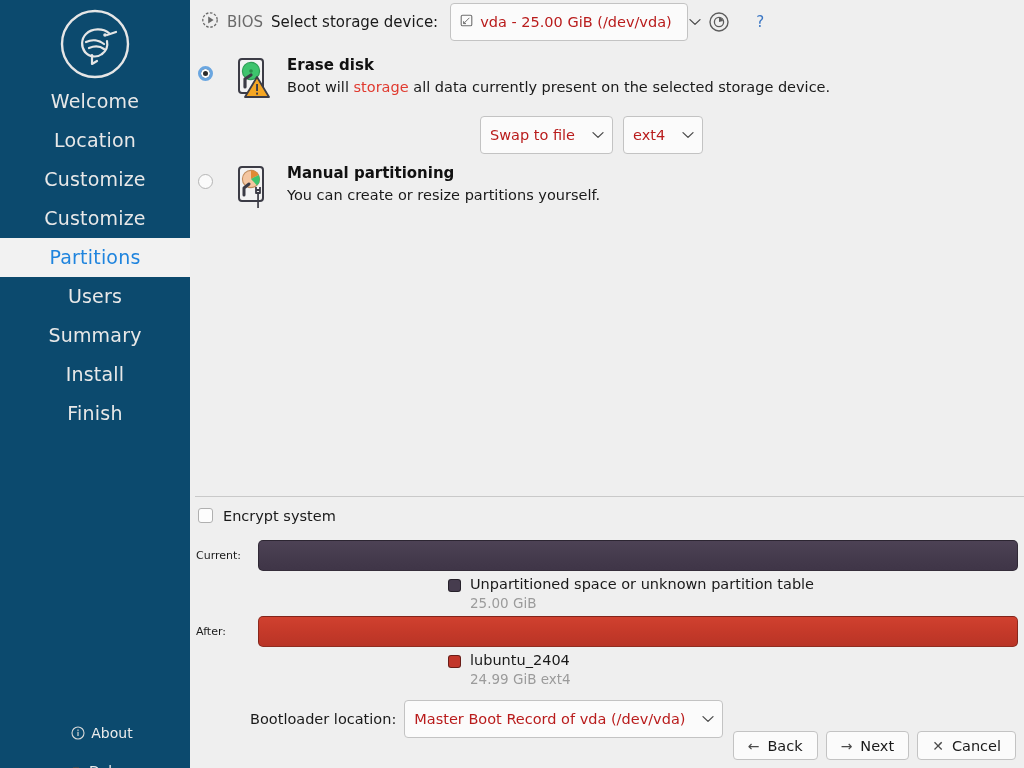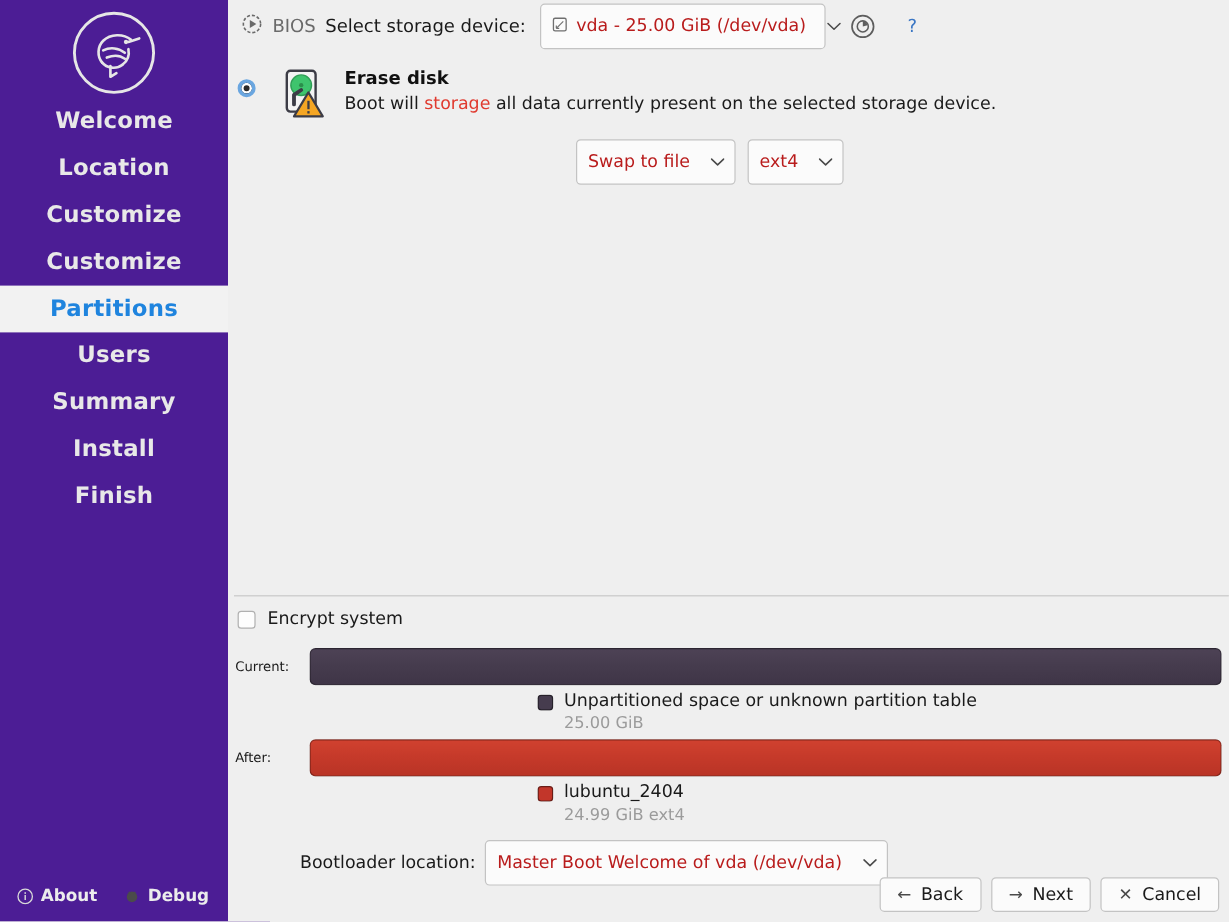--- a/index.html
+++ b/index.html
@@ -10,22 +10,21 @@
     font-family: "DejaVu Sans", "Liberation Sans", sans-serif;
     background: #efefef;
     color: #1a1a1a;
   }
   #app { position: relative; width: 1024px; height: 768px; }
 
   
   #sidebar {
     position: absolute; left: 0; top: 0;
     width: 225px; height: 768px;
-    background: #4c1d95;
-    font-weight: bold;
+    background: #0c4a6e;
   }
   #logo-wrap {
     position: absolute; left: 0; top: 8px; width: 190px;
     display: flex; justify-content: center; align-items: center;
   }
   .nav-list { position: absolute; left: 0; top: 82px; width: 190px; }
   .nav-item {
     height: 39px; line-height: 39px;
     text-align: center;
     font-size: 19px;
@@ -33,21 +32,21 @@
     letter-spacing: 0.2px;
   }
   .nav-item.active {
     background: #f2f2f2;
     color: #1f84de;
   }
   #sidebar-footer {
     position: absolute; left: 0; bottom: 0; width: 190px; height: 43px;
     display: flex; align-items: center; gap: 22px;
     padding-left: 14px;
-    font-size: 14px; color: #ececec;
+    font-size: 14px; color: #ececec; flex-direction: column;
   }
   .footer-link { display: flex; align-items: center; gap: 6px; }
   .footer-ico { display: inline-flex; }
 
   
   #main {
     position: absolute; left: 190px; top: 0;
     width: 834px; height: 768px;
     background: #efefef;
   }
@@ -116,21 +115,21 @@
   }
 
   
   #divider {
     position: absolute; left: 5px; top: 496px; width: 1020px; height: 1px;
     background: #c9c9c9;
   }
   
   #encrypt-row {
     position: absolute; left: 8px; top: 508px;
-    display: flex; align-items: flex-end; gap: 10px;
+    display: flex; align-items: flex-start; gap: 10px;
   }
   .checkbox {
     width: 15px; height: 15px;
     border: 1px solid #b0b0b0; border-radius: 3px; background: #fdfdfd;
   }
   #encrypt-label { font-size: 14.5px; color: #1a1a1a; }
 
   
   .bar-row { position: absolute; display: flex; align-items: center; }
   #current-row { left: 6px; top: 540px; }
@@ -310,20 +309,38 @@
       <span class="combo">
         <span>ext4</span>
         <span class="chev">
           <svg width="12" height="8" viewBox="0 0 12 8">
               <path d="M1 1.6 L6 6.4 L11 1.6" fill="none" stroke="#4a4a4a" stroke-width="1.3" stroke-linecap="round" stroke-linejoin="round"></path>
             </svg>
         </span>
       </span>
     </div>
 
+    <div class="choice" id="choice-manual">
+      <span class="radio off"></span>
+      <span class="choice-icon">
+        <svg width="36" height="46" viewBox="0 0 36 46">
+          <rect x="4" y="2" width="24" height="34" rx="3" fill="#f3f3f3" stroke="#3c3c46" stroke-width="2"></rect>
+          <circle cx="16" cy="14" r="8.6" fill="#f4c6a0" stroke="#c08d5e" stroke-width="1.1"></circle>
+          <path d="M16 14 L16 5.4 A8.6 8.6 0 0 1 23.6 10 Z" fill="#e08a33"></path>
+          <path d="M16 14 L23.6 10 A8.6 8.6 0 0 1 22 20.4 Z" fill="#3ec46d"></path>
+          <path d="M9 30 L9 23 L14 19" fill="none" stroke="#3c3c46" stroke-width="3" stroke-linecap="round" stroke-linejoin="round"></path>
+          <path d="M21 22 L21 25 M25 22 L25 25 M21 25 L25 25 L25 28 L21 28 Z" fill="none" stroke="#3c3c46" stroke-width="1.8" stroke-linejoin="round"></path>
+          <rect x="22.2" y="27" width="1.7" height="16" fill="#3c3c46"></rect>
+        </svg>
+      </span>
+      <span class="choice-text">
+        <div class="choice-title">Manual partitioning</div>
+        <div class="choice-desc">You can create or resize partitions yourself.</div>
+      </span>
+    </div>
 
     <div id="divider"></div>
 
     <div id="encrypt-row">
       <span class="checkbox"></span>
       <span id="encrypt-label">Encrypt system</span>
     </div>
 
     <div class="bar-row" id="current-row">
       <span class="bar-label">Current:</span>
@@ -345,21 +362,21 @@
       <span class="swatch red"></span>
       <span>
         <div class="legend-name">lubuntu_2404</div>
         <div class="legend-sub">24.99 GiB  ext4</div>
       </span>
     </div>
 
     <div id="bootloader-row">
       <span id="bootloader-label">Bootloader location:</span>
       <span class="combo">
-        <span>Master Boot Welcome of vda (/dev/vda)</span>
+        <span>Master Boot Record of vda (/dev/vda)</span>
         <span class="chev">
           <svg width="12" height="8" viewBox="0 0 12 8">
               <path d="M1 1.6 L6 6.4 L11 1.6" fill="none" stroke="#4a4a4a" stroke-width="1.3" stroke-linecap="round" stroke-linejoin="round"></path>
             </svg>
         </span>
       </span>
     </div>
 
     <div id="bottom-buttons">
       <span class="btn">

